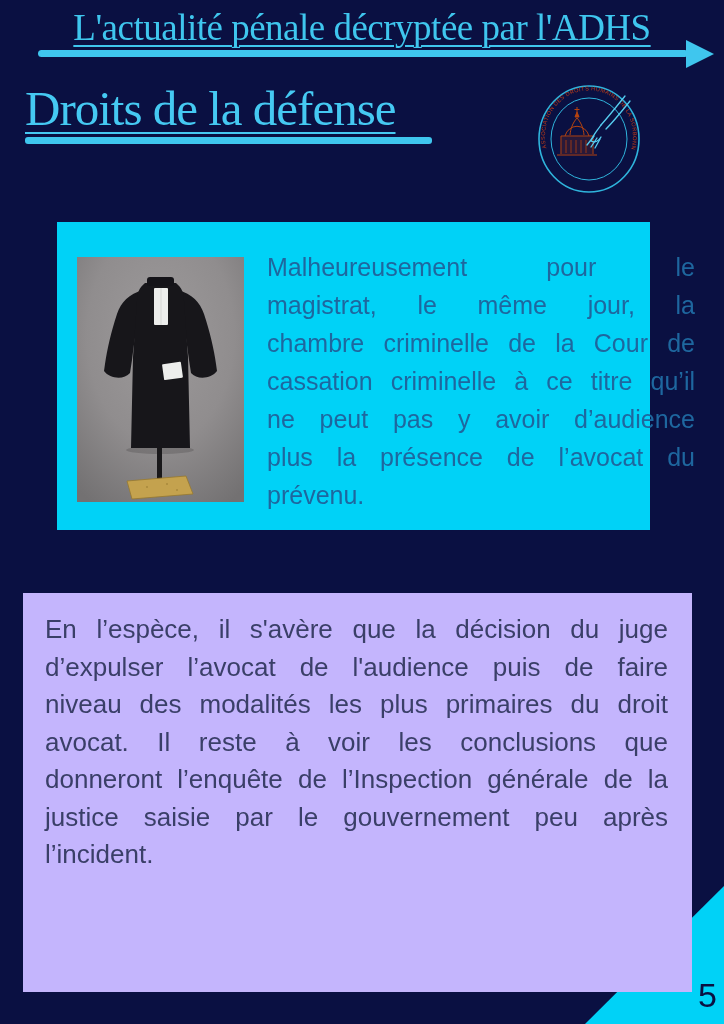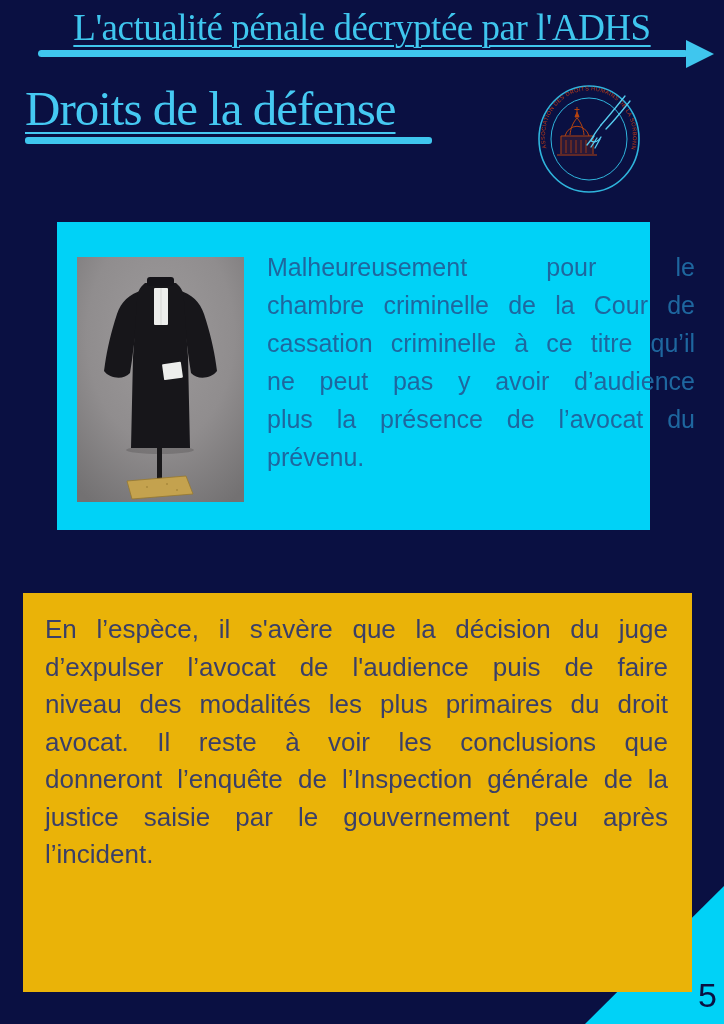--- a/index.html
+++ b/index.html
@@ -22,21 +22,21 @@
   .title-bar{position:absolute;left:25px;top:137px;width:407px;height:7px;
              background:#3fc6ee;border-radius:3px;}
   .logo{position:absolute;left:537px;top:84px;width:104px;height:110px;}
   
   .cyan-box{position:absolute;left:25px;top:222px;width:593px;height:308px;background:#00d2f7;margin-left:32px;}
   .robe-photo{position:absolute;left:20px;top:35px;width:167px;height:245px;}
   .cyan-text{position:absolute;left:210px;top:26px;width:428px;
              font-size:25px;line-height:38px;color:#1e679f;}
   
   .orange-box{position:absolute;left:23px;top:593px;width:669px;height:399px;
-              background:#eab308;z-index:2;}
+              background:#c4b5fd;z-index:2;}
   .orange-text{position:absolute;left:22px;top:18px;width:623px;
                font-size:26px;line-height:37.5px;color:#3a3f68;}
   
   .jline{text-align:justify;text-align-last:justify;}
   .jline.last{text-align-last:left;}
   
   .corner-triangle{position:absolute;right:0;top:886px;width:139px;height:138px;
                    background:#00d2f7;clip-path:polygon(100% 0,100% 100%,0 100%);z-index:1;}
   .page-number{position:absolute;right:7px;top:978px;z-index:3;
                font-size:34px;line-height:1;color:#0a1042;}
@@ -108,20 +108,21 @@
         </g>
         <rect x="77" y="31" width="14" height="37" rx="1" fill="#edeeec"></rect>
         <line x1="84" y1="31" x2="84" y2="68" stroke="#d5d6d3" stroke-width="1"></line>
         <g transform="rotate(-8 95 114)">
           <rect x="86" y="106" width="19" height="16" rx="1" fill="#edeeec"></rect>
         </g>
       </svg>
     </div>
     <div class="cyan-text">
       <div class="jline">Malheureusement pour le</div>
+      <div class="jline">magistrat, le même jour, la</div>
       <div class="jline">chambre criminelle de la Cour de</div>
       <div class="jline">cassation criminelle à ce titre qu’il</div>
       <div class="jline">ne peut pas y avoir d’audience</div>
       <div class="jline">plus la présence de l’avocat du</div>
       <div class="jline last">prévenu.</div>
     </div>
   </div>
 
   <div class="corner-triangle"></div>
 

